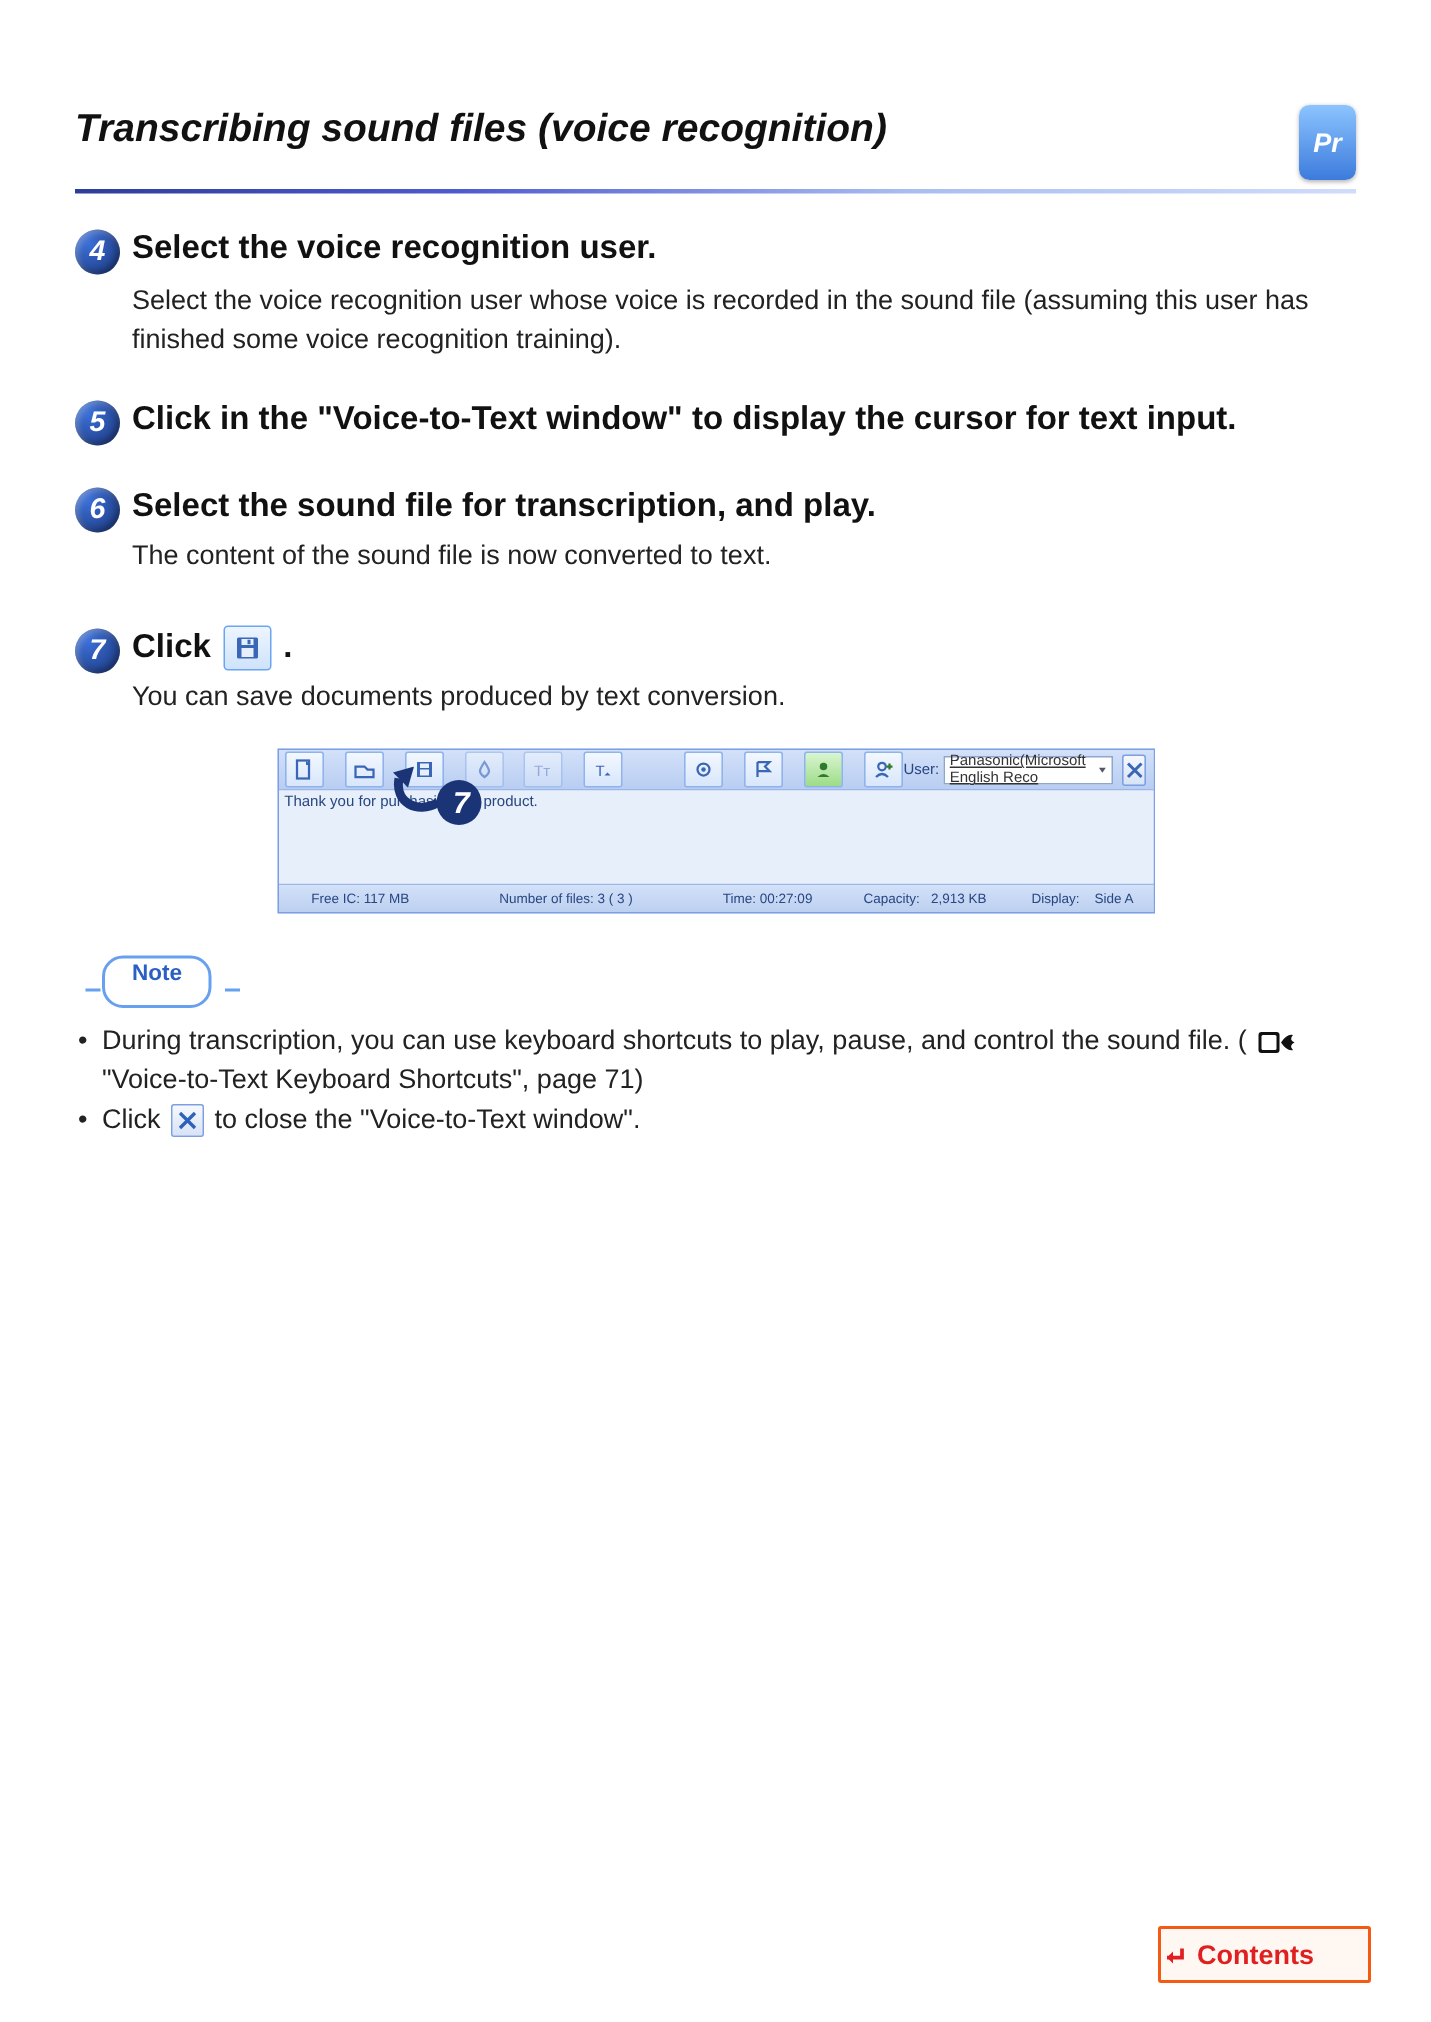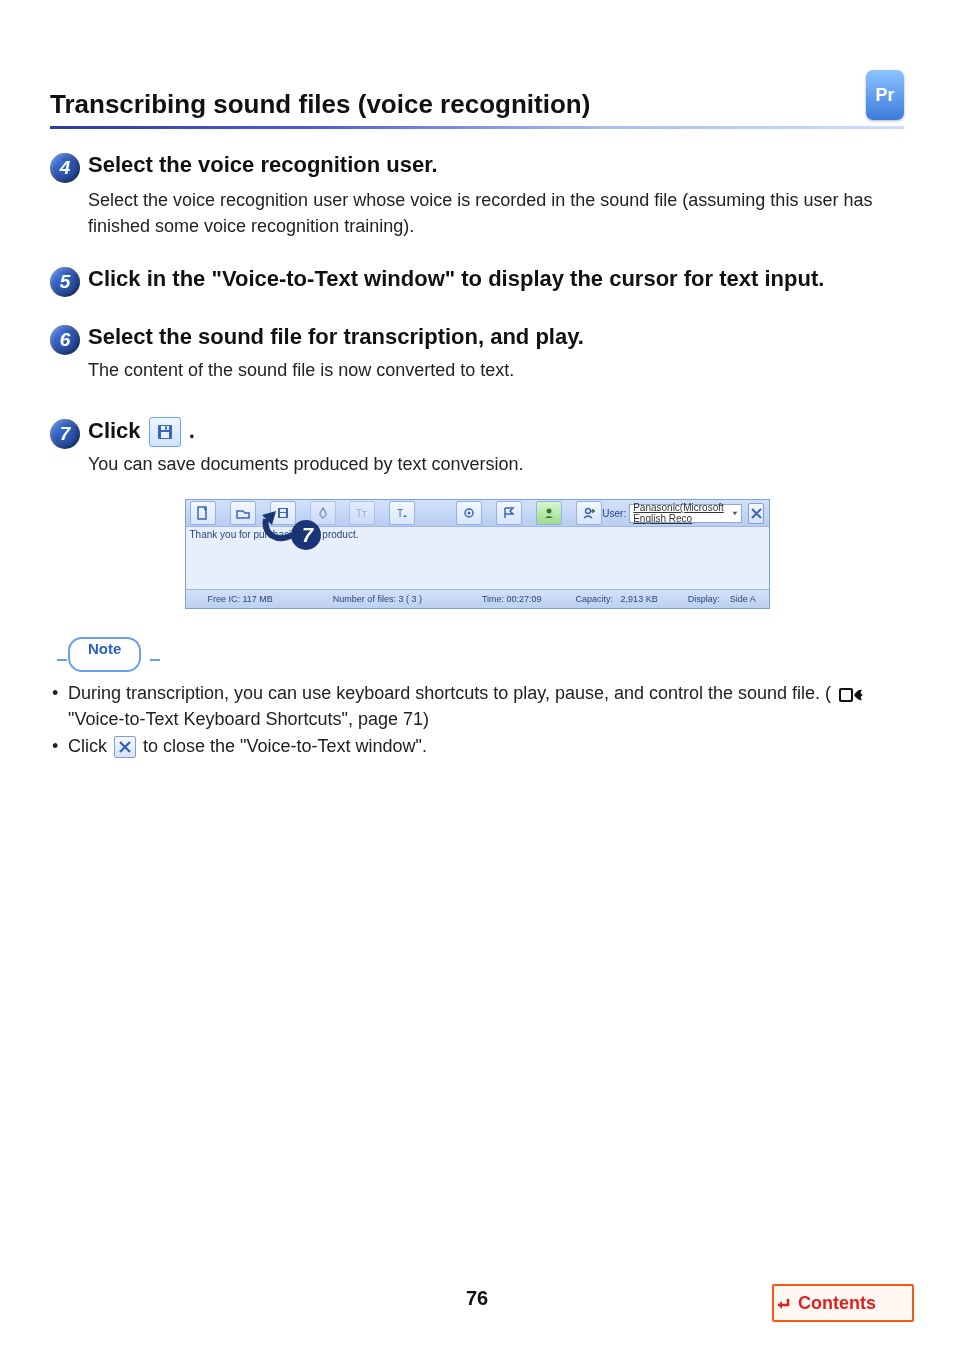--- a/index.html
+++ b/index.html
@@ -23,22 +23,23 @@
     font-family: Arial, Helvetica, sans-serif;
     color: var(--text);
     overflow: hidden;
     box-sizing: border-box;
     padding: 70px 50px 40px 50px;
   }
 
   
   .title-row {
     display: flex;
-    align-items: flex-end;
+    align-items: flex-start;
     justify-content: space-between;
+    font-style: italic;
   }
   .title {
     font-size: 26px;
     font-weight: bold;
     color: #111;
   }
   .pr-badge {
     width: 38px;
     height: 50px;
     border-radius: 7px;
@@ -473,21 +474,20 @@
         <span class="inline-x">
           <svg width="12" height="12" viewBox="0 0 12 12">
               <path d="M1 1 L11 11 M11 1 L1 11" stroke="#2e61bc" stroke-width="2.2"></path>
             </svg>
         </span>
         <span> to close the "Voice-to-Text window".</span>
       </li>
     </ul>
   </div>
 
-  <div class="page-num">76</div>
 
   <div class="contents-btn">
     <svg width="20" height="20" viewBox="0 0 20 20">
       <path d="M4 12 L14 12 L14 6" fill="none" stroke="#e02020" stroke-width="2.5"></path>
       <path d="M4 12 L8 8 L8 16 Z" fill="#e02020"></path>
     </svg>
     <span>Contents</span>
   </div>
 
 </div>

